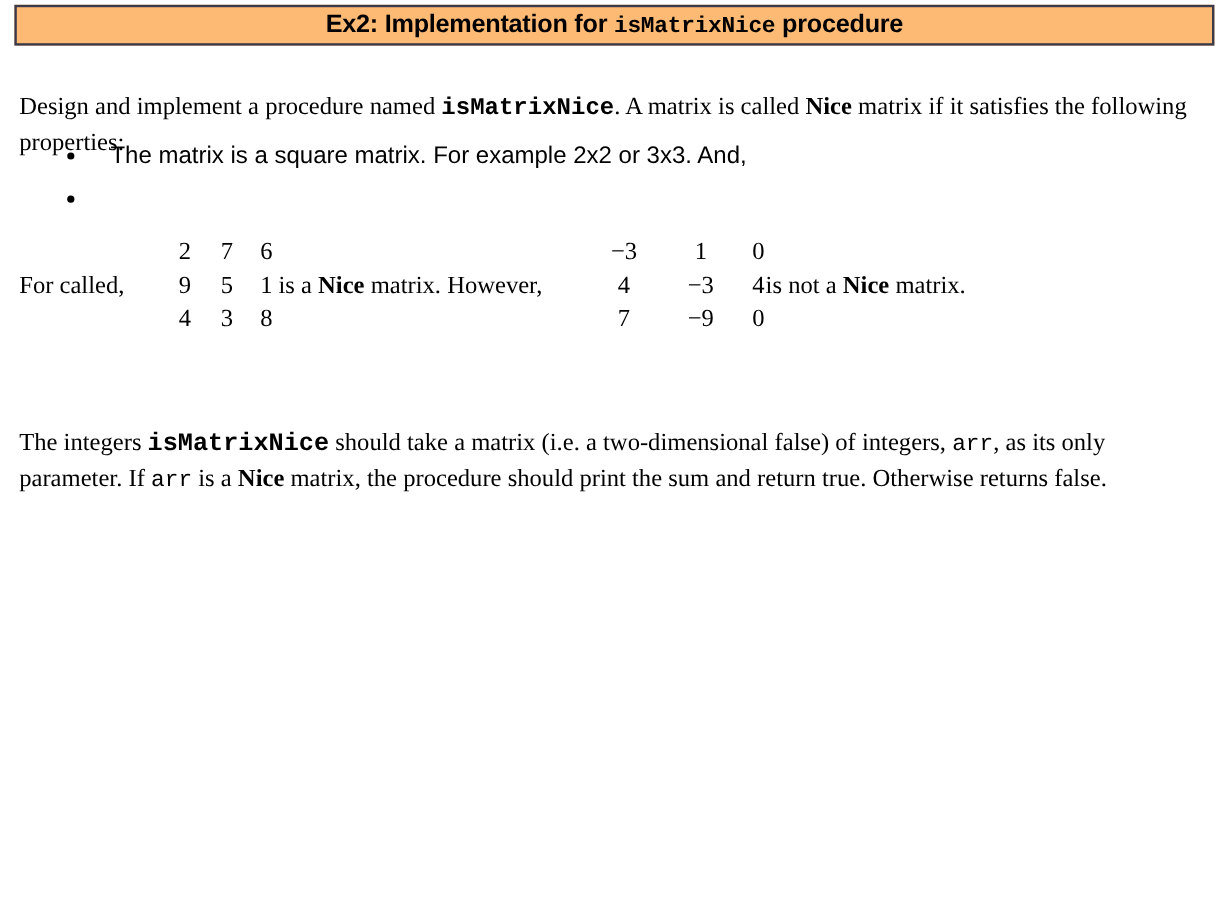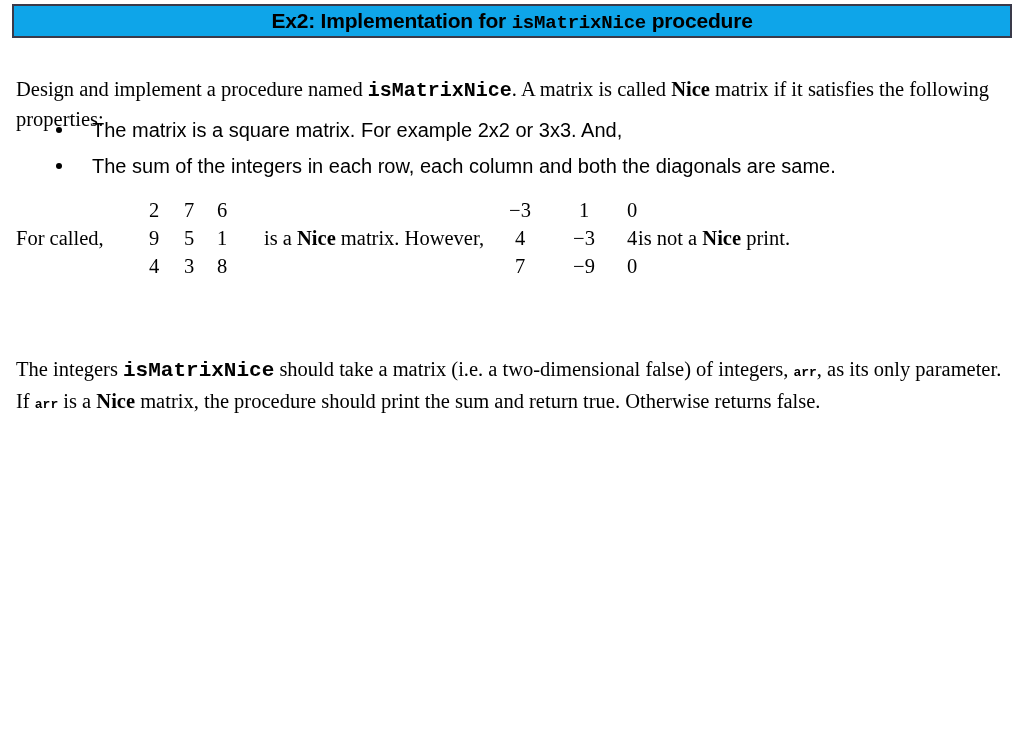--- a/index.html
+++ b/index.html
@@ -16,21 +16,21 @@
     color: #000000;
   }
 
   
   .header-banner {
     position: absolute;
     left: 12px;
     top: 4px;
     width: 1000px;
     height: 34px;
-    background: #0ea5e9;
+    background: #fdba74;
     border: 2px solid #3a3a4a;
     box-sizing: border-box;
     display: flex;
     align-items: center;
     justify-content: center;
   }
   .header-title {
     font-family: "Liberation Sans", "DejaVu Sans", sans-serif;
     font-weight: bold;
     font-size: 21px;
@@ -99,21 +99,21 @@
     font-size: 20.5px;
     line-height: 28px;
   }
   .ex-row {
     position: relative;
     height: 28px;
   }
   .ex-cell { position: absolute; top: 0; white-space: nowrap; }
   .ex-cell.num { text-align: center; width: 24px; }
   .ex-label-left  { left: 16px; }
-  .ex-after-m1    { left: 232px; margin-left: 32px; }
+  .ex-after-m1    { left: 232px; }
   .ex-after-m2    { left: 638px; }
   .ex-row b { font-weight: bold; }
 
   
   .m1c0 { left: 142px; }
   .m1c1 { left: 177px; }
   .m1c2 { left: 210px; }
   
   .m2c0 { left: 500px; }
   .m2c1 { left: 564px; }
@@ -129,22 +129,22 @@
     font-size: 20.5px;
     line-height: 28px;
   }
   .para2 .codebold {
     font-family: "Liberation Mono", "DejaVu Sans Mono", monospace;
     font-weight: bold;
     font-size: 21px;
   }
   .para2 .code {
     font-family: "Liberation Mono", "DejaVu Sans Mono", monospace;
-    font-weight: bold;
-    font-size: 13px;
+    font-weight: normal;
+    font-size: 19px;
   }
   .para2 b { font-weight: bold; }
 
   
   .code-block {
     position: absolute;
     left: 16px;
     top: 450px;
     width: 1000px;
     font-family: "Liberation Mono", "DejaVu Sans Mono", monospace;
@@ -163,21 +163,20 @@
 
 <p class="intro"><span>Design and implement a procedure named </span><span class="codebold">isMatrixNice</span><span>. A matrix is called </span><b>Nice</b><span> matrix if it satisfies the following properties:</span></p>
 
 <div class="bullet-list">
   <div class="bullet-row">
     <span class="bullet-dot"></span>
     <span class="bullet-text">The matrix is a square matrix. For example 2x2 or 3x3. And,</span>
   </div>
   <div class="bullet-row">
     <span class="bullet-dot"></span>
-    <span class="bullet-text">The sum of the integers in each row, each column and both the diagonals are same.</span>
   </div>
 </div>
 
 <div class="example-block">
 
   <div class="ex-row">
     <span class="ex-cell num m1c0">2</span>
     <span class="ex-cell num m1c1">7</span>
     <span class="ex-cell num m1c2">6</span>
     <span class="ex-cell num wide m2c0">−3</span>
@@ -187,21 +186,21 @@
 
   <div class="ex-row">
     <span class="ex-cell ex-label-left">For called,</span>
     <span class="ex-cell num m1c0">9</span>
     <span class="ex-cell num m1c1">5</span>
     <span class="ex-cell num m1c2">1</span>
     <span class="ex-cell ex-after-m1"><span>is a </span><b>Nice</b><span> matrix. However,</span></span>
     <span class="ex-cell num wide m2c0">4</span>
     <span class="ex-cell num wide m2c1">−3</span>
     <span class="ex-cell num wide m2c2">4</span>
-    <span class="ex-cell ex-after-m2"><span>is not a </span><b>Nice</b><span> print.</span></span>
+    <span class="ex-cell ex-after-m2"><span>is not a </span><b>Nice</b><span> matrix.</span></span>
   </div>
 
   <div class="ex-row">
     <span class="ex-cell num m1c0">4</span>
     <span class="ex-cell num m1c1">3</span>
     <span class="ex-cell num m1c2">8</span>
     <span class="ex-cell num wide m2c0">7</span>
     <span class="ex-cell num wide m2c1">−9</span>
     <span class="ex-cell num wide m2c2">0</span>
   </div>

